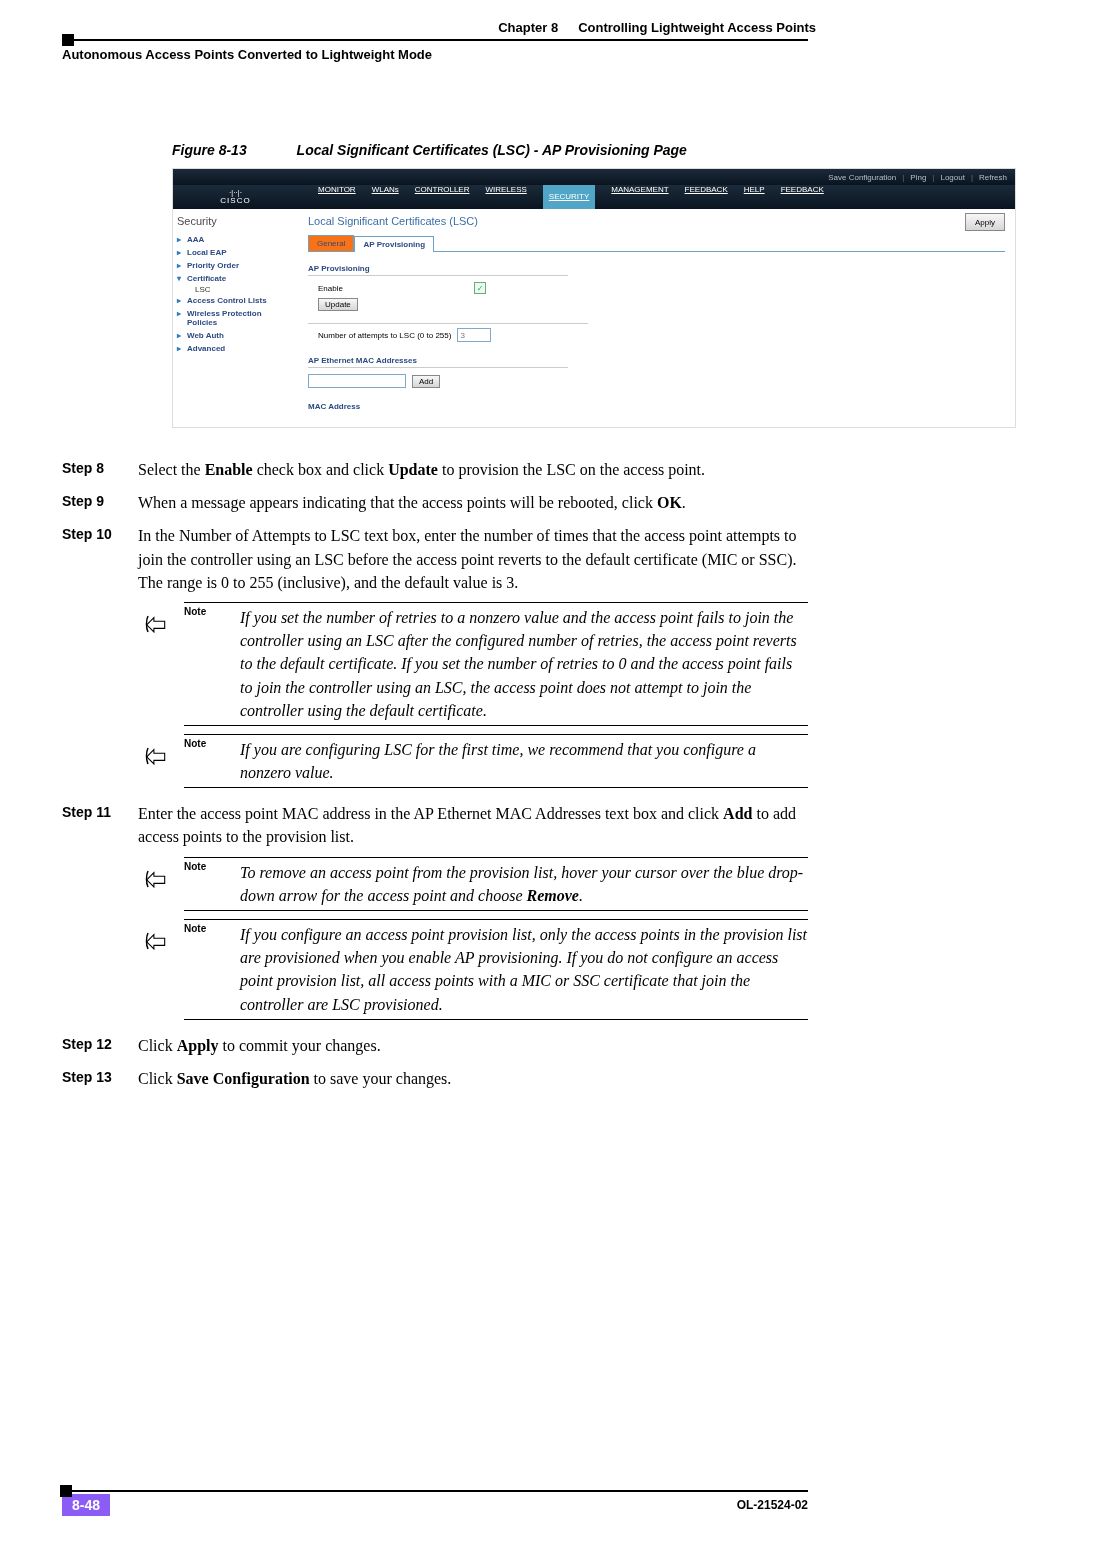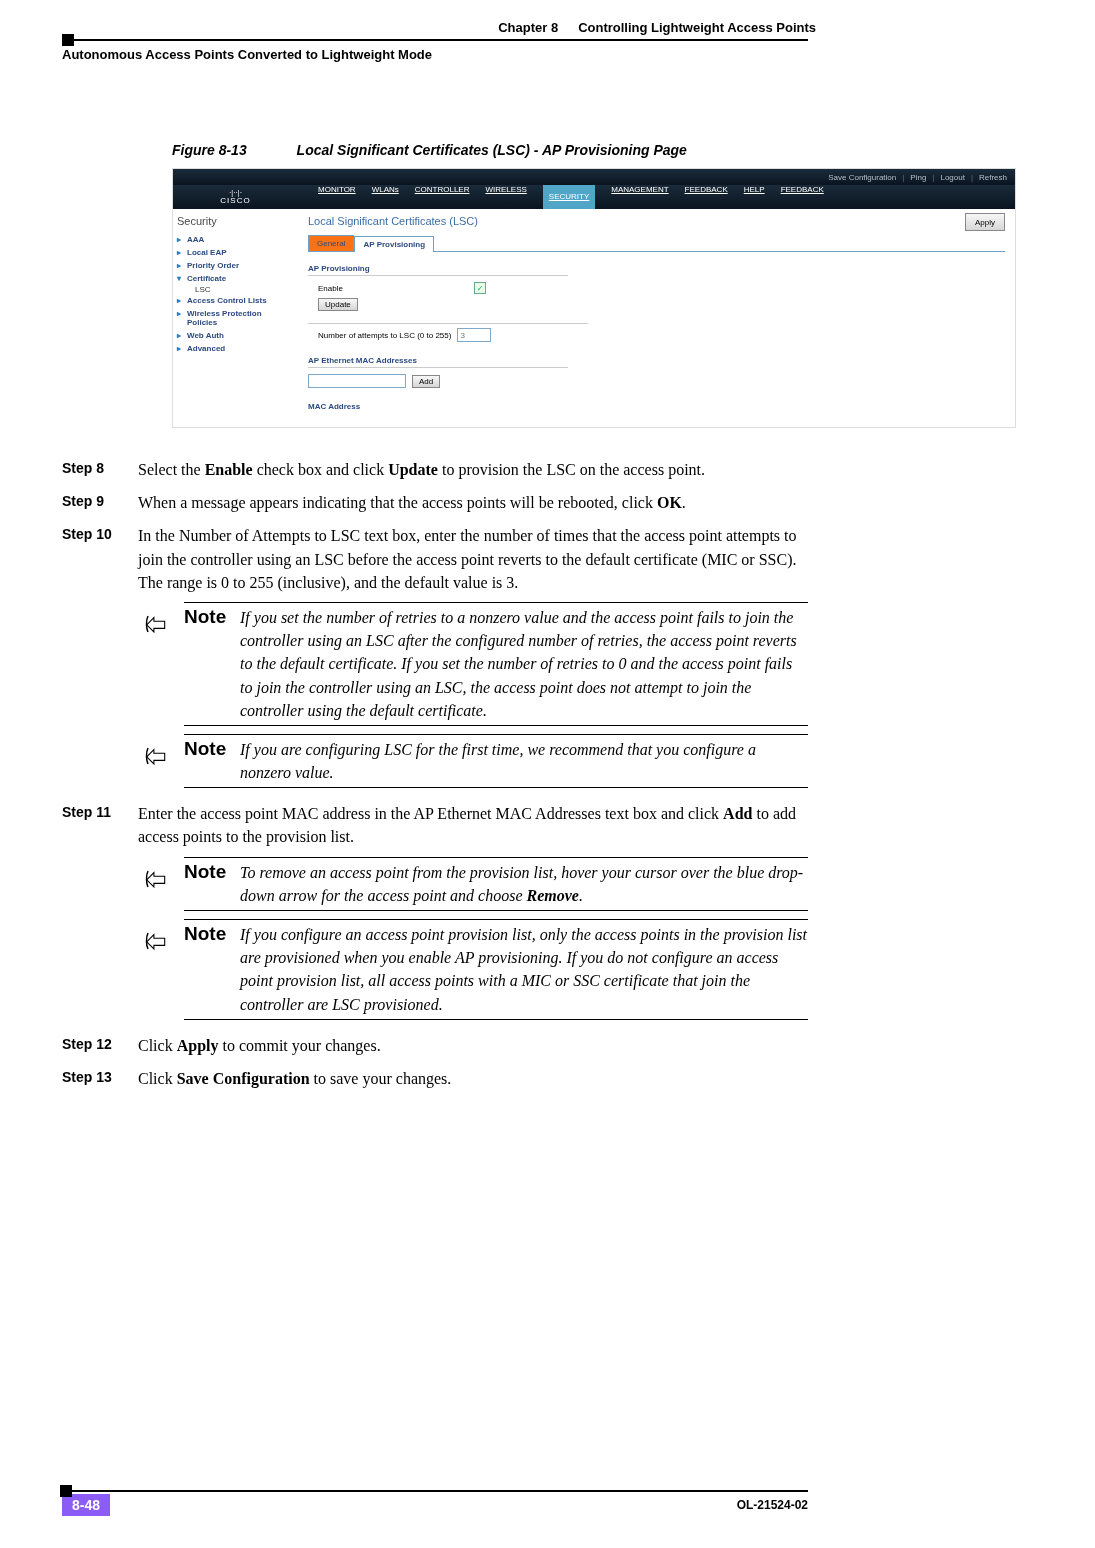--- a/index.html
+++ b/index.html
@@ -311,21 +311,21 @@
   .note-icon svg {
     width: 24px;
     height: 20px;
   }
   .note-content {
     flex: 1;
   }
   .note-title {
     font-family: Arial, Helvetica, sans-serif;
     font-weight: bold;
-    font-size: 19px;
+    font-size: 10px;
     width: 40px;
     flex: none;
   }
   .note-rule-top {
     flex:1;
     border-top:1px solid #000;
     margin-bottom:3px;
     margin-top:-12px;
   }
   .note-text {

